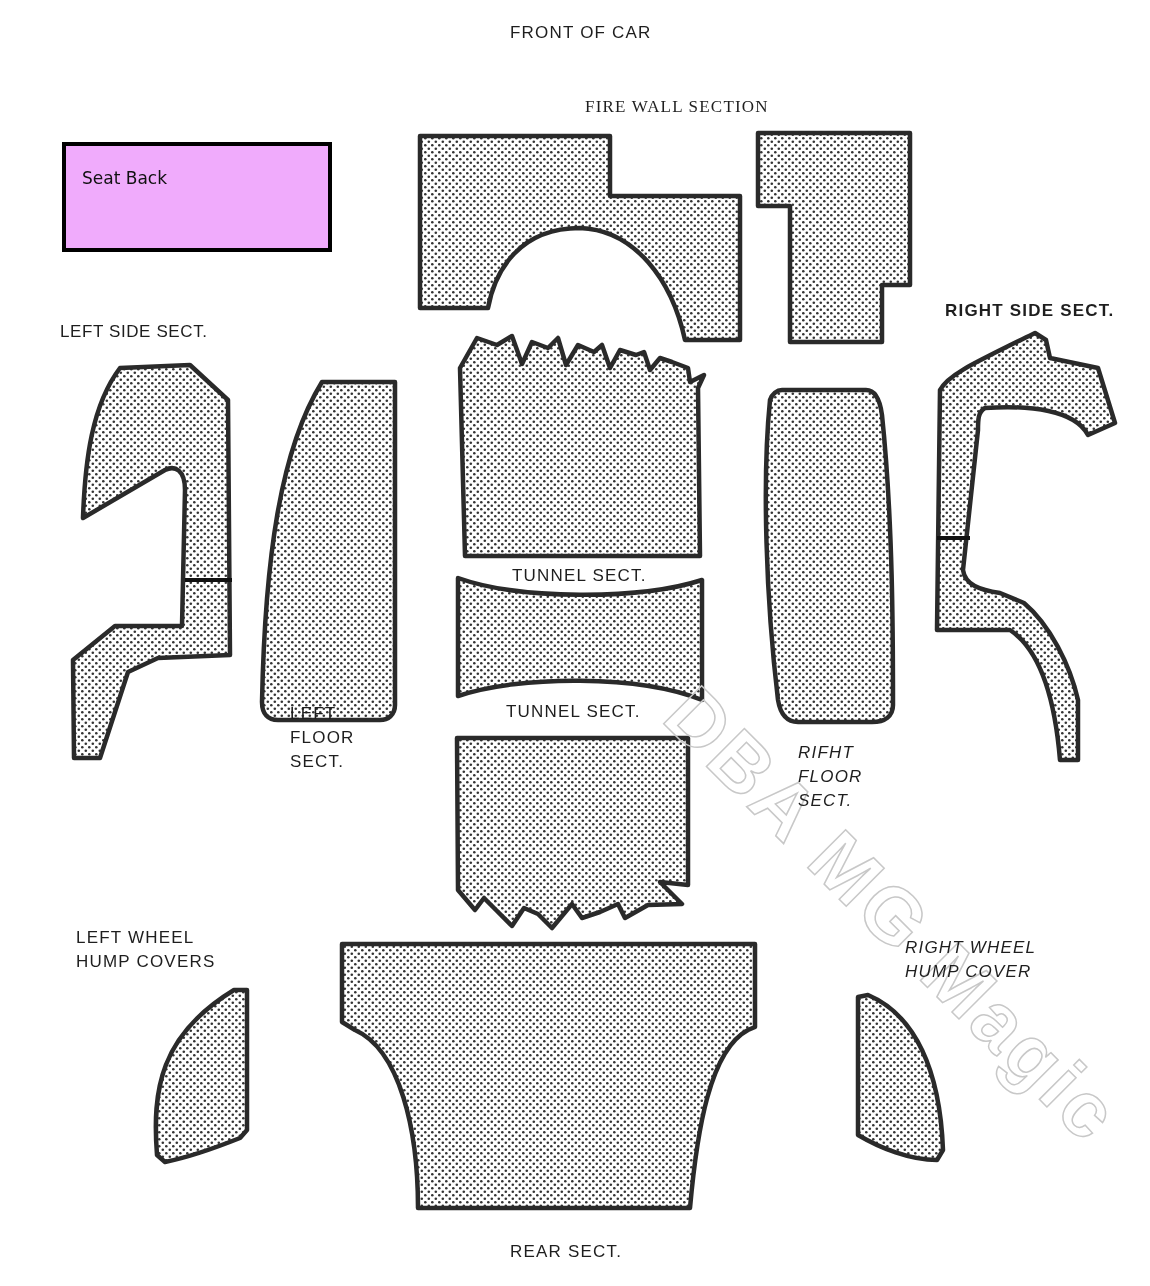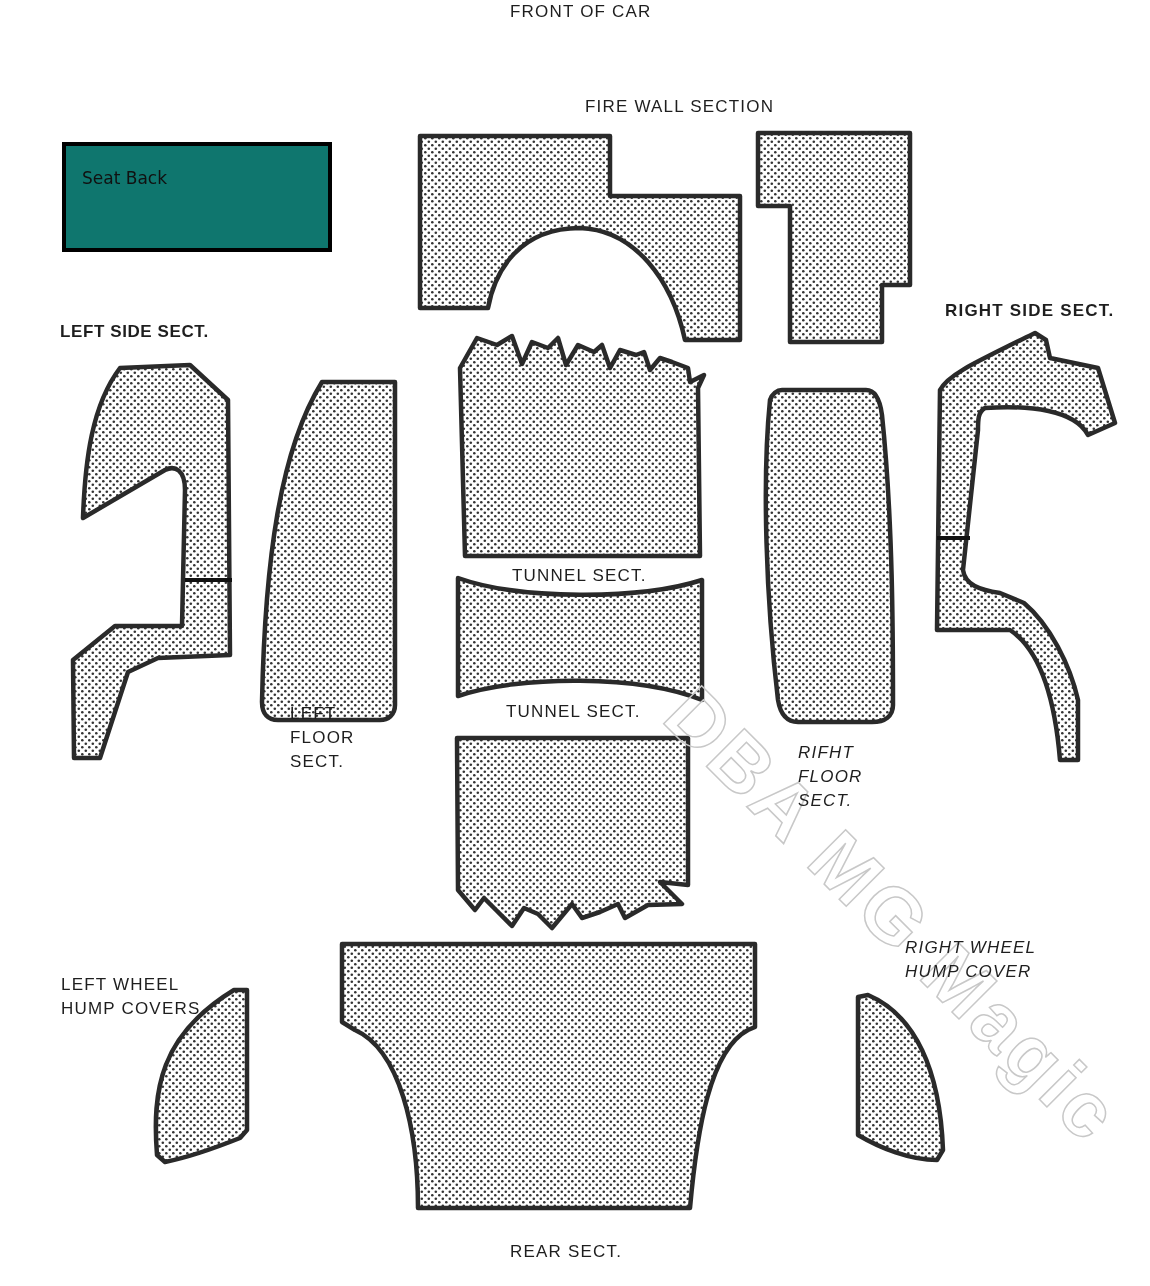--- a/index.html
+++ b/index.html
@@ -1,22 +1,22 @@
 <!DOCTYPE html>
 <html><head>
   <meta charset="utf-8">
   <style>
     html, body { margin: 0; padding: 0; background: #ffffff; }
     body { width: 1150px; height: 1286px; position: relative; overflow: hidden; font-family: "Liberation Sans", "DejaVu Sans", sans-serif; }
     #diagram { position: absolute; left: 0; top: 0; width: 1150px; height: 1286px; }
     .piece { fill: url(#dots); stroke: #2a2a2a; stroke-width: 4.5; stroke-linejoin: round; }
     .seam { stroke: #111; stroke-width: 4; }
     .lbl { position: absolute; color: #1e1e1e; font-size: 17px; letter-spacing: 1.2px; line-height: 24px; white-space: pre; }
-    .lbl.bold { font-weight: bold; letter-spacing: 0.6px; }
-    .seat-back { position: absolute; left: 62px; top: 142px; width: 262px; height: 102px; border: 4px solid #000; background: #0f766e; }
+    .lbl.bold { font-weight: normal; letter-spacing: 0.6px; }
+    .seat-back { position: absolute; left: 62px; top: 142px; width: 262px; height: 102px; border: 4px solid #000; background: #f0abfc; }
     .seat-back span { position: absolute; left: 16px; top: 22px; font-family: "DejaVu Sans", sans-serif; font-size: 17px; color: #111; }
     .watermark { position: absolute; left: 0; top: 0; width: 1150px; height: 1286px; pointer-events: none; }
     .watermark text { font-family: "Liberation Sans", sans-serif; font-weight: bold; font-size: 78px; fill: none; stroke: #c8c8c8; stroke-width: 1.5; letter-spacing: 4px; }
   </style>
 </head>
 <body>
 
 <svg id="diagram" viewBox="0 0 1150 1286" xmlns="http://www.w3.org/2000/svg">
   <defs>
     <pattern id="dots" width="7" height="7" patternUnits="userSpaceOnUse">
@@ -50,38 +50,38 @@
 
   <path class="piece" d="M858,997 L868,995 C915,1015 940,1070 943,1150 L937,1160 C910,1160 880,1148 858,1135 Z"></path>
 
   <path class="piece" d="M342,944 L755,944 L755,1027 L748,1030 C710,1050 697,1130 690,1208 L418,1208 C418,1130 400,1050 355,1030 L342,1022 Z"></path>
 </svg>
 
 <svg class="watermark" viewBox="0 0 1150 1286" xmlns="http://www.w3.org/2000/svg">
   <text x="660" y="720" transform="rotate(45 660 720)">DBA MG Magic</text>
 </svg>
 
-<div class="lbl" style="left:510px; top:0;">FRONT OF CAR</div>
-<div class="lbl" style="left:585px; top:95px;">FIRE WALL SECTION</div>
+<div class="lbl" style="left:510px; top:21px;">FRONT OF CAR</div>
+<div class="lbl" style="left:585px; top:95px;font-family:Liberation Serif, serif;">FIRE WALL SECTION</div>
 
 <div class="seat-back">
   <span>Seat Back</span>
 </div>
 
 <div class="lbl bold" style="left:60px; top:320px;">LEFT SIDE SECT.</div>
 <div class="lbl" style="left:945px; top:299px;font-weight:bold;">RIGHT SIDE SECT.</div>
 
 <div class="lbl" style="left:512px; top:564px;">TUNNEL SECT.</div>
 <div class="lbl" style="left:506px; top:700px;">TUNNEL SECT.</div>
 
 <div class="lbl" style="left:290px; top:702px;">LEFT
 FLOOR
 SECT.</div>
 <div class="lbl" style="left:798px; top:741px;font-style:italic;">RIFHT
 FLOOR
 SECT.</div>
 
-<div class="lbl" style="left:61px; top:926px;margin-top:47px;">LEFT WHEEL
+<div class="lbl" style="left:76px; top:926px;">LEFT WHEEL
 HUMP COVERS</div>
 <div class="lbl" style="left:905px; top:936px;font-style:italic;">RIGHT WHEEL
 HUMP COVER</div>
 
 <div class="lbl" style="left:510px; top:1240px;">REAR SECT.</div>
 
 </body></html>

